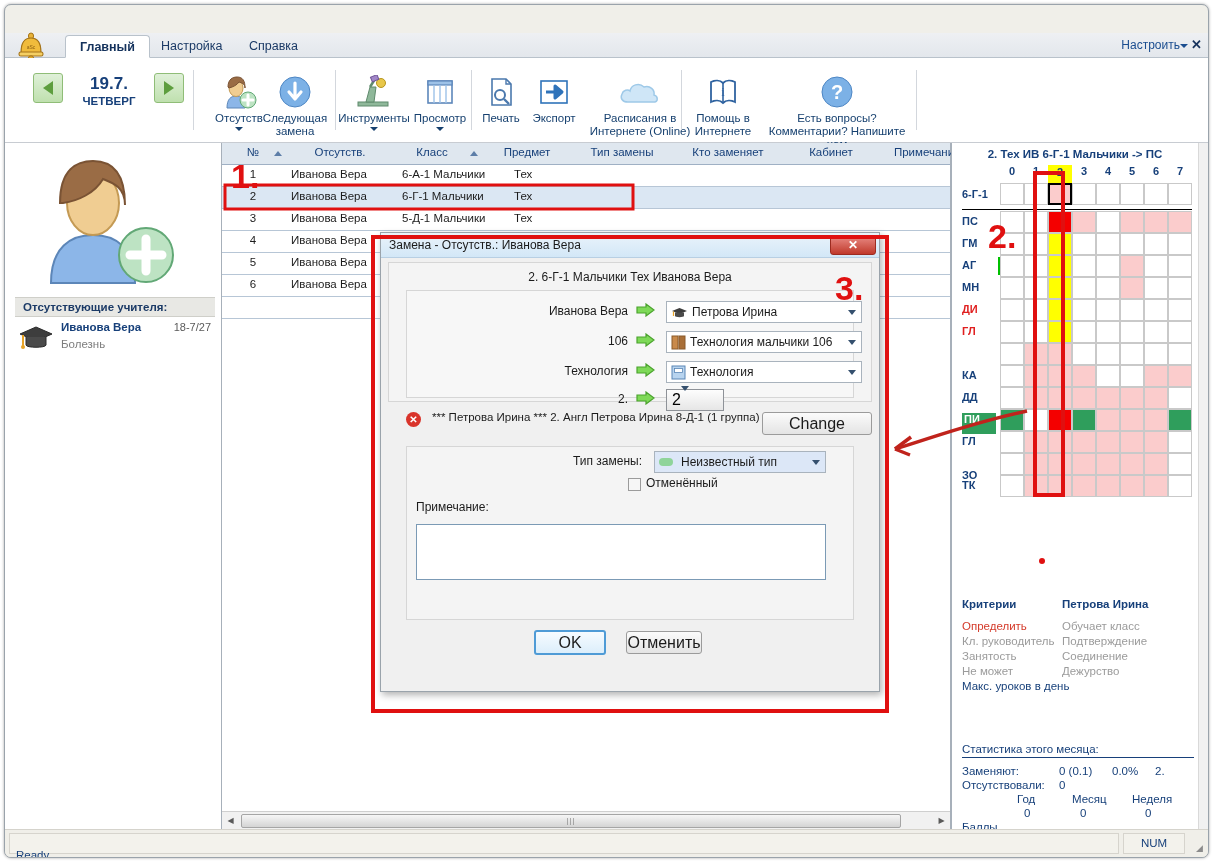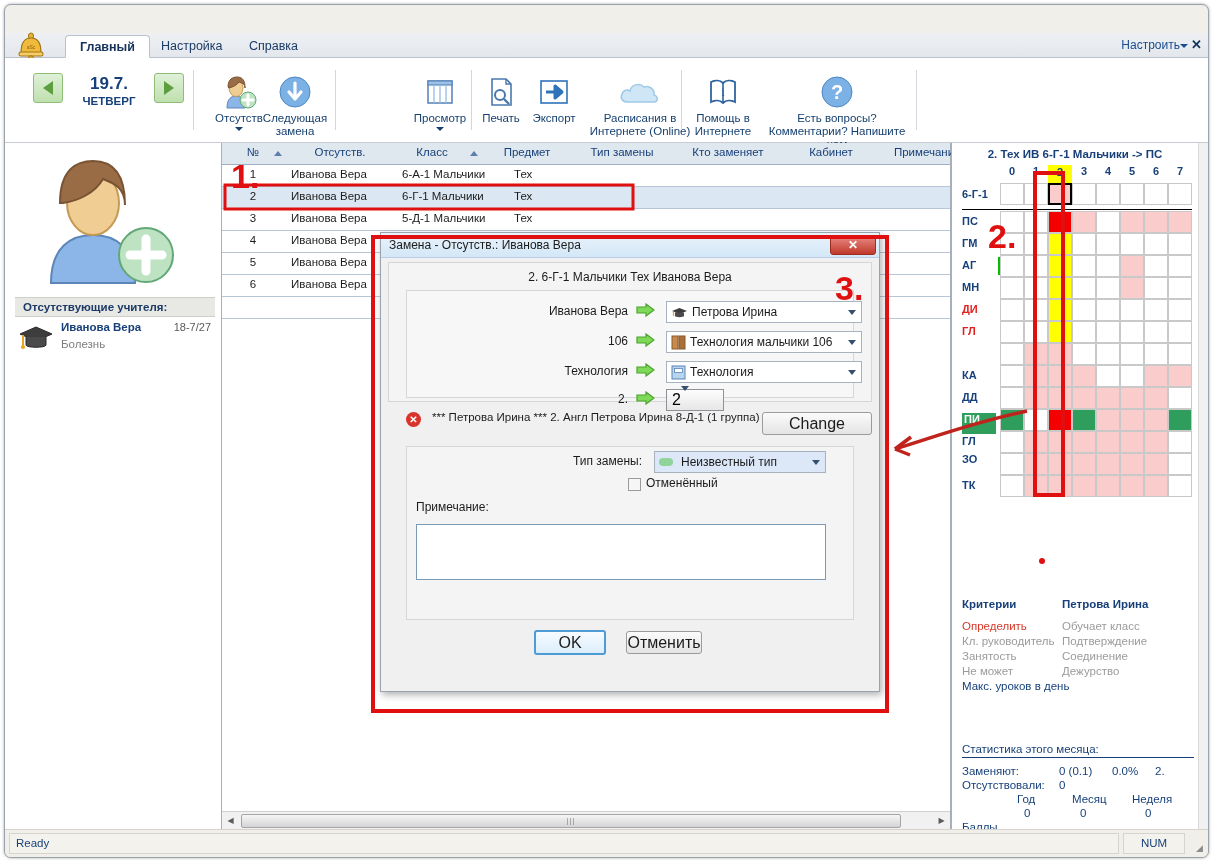--- a/index.html
+++ b/index.html
@@ -182,21 +182,21 @@
   .stat-line { position: absolute; font-size: 11.5px; color: #17407a; }
 
   
   .statusbar {
     position: absolute; left: 0; right: 0; bottom: 0; height: 28px;
     background: #f0efe9; border-top: 1px solid #d5d3cc;
   }
   .sb-main {
     position: absolute; left: 4px; top: 3px; width: 1110px; height: 21px;
     border: 1px solid #d6d4cd; background: #f3f2ec;
-    font-size: 11.5px; color: #17407a; padding: 3px 0 0 6px;
+    font-size: 11.5px; color: #17407a; padding: 15px 0 0 6px;
   }
   .sb-num {
     position: absolute; left: 1118px; top: 3px; width: 62px; height: 21px;
     border: 1px solid #d6d4cd; background: #f3f2ec;
     font-size: 11.5px; color: #17407a; text-align: center; padding-top: 3px;
   }
   .sb-grip { position: absolute; right: 5px; bottom: 4px; font-size: 9px; color: #8b8b8b; }
 
   
   .dlg {
@@ -323,20 +323,33 @@
           <svg width="36" height="36" viewBox="0 0 36 36">
             <circle cx="18" cy="18" r="15" fill="#7cb1e6" stroke="#4d86c4"></circle>
             <path d="M18 9 V22 M12 18 L18 25 L24 18" stroke="#fff" stroke-width="3.2" fill="none" stroke-linecap="round" stroke-linejoin="round"></path>
           </svg>
         </div>
         <span class="lbl">Следующая замена</span>
       </div>
 
       <div class="rsep" style="left:330px;"></div>
 
+      <div class="ritem" style="left:333px; top:14px; width:72px;">
+        <div class="ico">
+          <svg width="40" height="34" viewBox="0 0 40 34">
+            <rect x="4" y="27" width="30" height="4" fill="#8fb89a" stroke="#5f8a6c"></rect>
+            <path d="M12 27 L16 12 L22 12 L20 27 Z" fill="#8fb89a" stroke="#5f8a6c"></path>
+            <circle cx="27" cy="8" r="4.5" fill="#e8c74a" stroke="#b7951e"></circle>
+            <path d="M16 12 L21 4" stroke="#5f8a6c" stroke-width="2.5"></path>
+            <rect x="17" y="1" width="7" height="5" fill="#a186c8" stroke="#6f5595" transform="rotate(-22 20 3)"></rect>
+          </svg>
+        </div>
+        <span class="lbl">Инструменты</span>
+        <div class="dcaret"></div>
+      </div>
 
       <div class="ritem" style="left:405px; top:14px; width:60px;">
         <div class="ico">
           <svg width="32" height="32" viewBox="0 0 32 32">
             <rect x="4" y="5" width="24" height="22" fill="#ffffff" stroke="#5d87bb" stroke-width="1.6"></rect>
             <rect x="4" y="5" width="24" height="4" fill="#9dc2e8" stroke="#5d87bb" stroke-width="1.2"></rect>
             <path d="M10 9 V27 M16 9 V27 M22 9 V27" stroke="#9dc2e8" stroke-width="1.4"></path>
           </svg>
         </div>
         <span class="lbl">Просмотр</span>
@@ -597,21 +610,21 @@
         <div class="gcell" style="left: 206px; top: 244px; background: rgb(47, 158, 92);"></div>
         <div class="growlbl" style="top: 270px;">ГЛ</div>
         <div class="gcell" style="left: 38px; top: 266px; background: rgb(255, 255, 255);"></div>
         <div class="gcell" style="left: 62px; top: 266px; background: rgb(251, 204, 204);"></div>
         <div class="gcell" style="left: 86px; top: 266px; background: rgb(251, 204, 204);"></div>
         <div class="gcell" style="left: 110px; top: 266px; background: rgb(251, 204, 204);"></div>
         <div class="gcell" style="left: 134px; top: 266px; background: rgb(251, 204, 204);"></div>
         <div class="gcell" style="left: 158px; top: 266px; background: rgb(251, 204, 204);"></div>
         <div class="gcell" style="left: 182px; top: 266px; background: rgb(251, 204, 204);"></div>
         <div class="gcell" style="left: 206px; top: 266px; background: rgb(255, 255, 255);"></div>
-        <div class="growlbl" style="top: 288px;">ЗО</div>
+        <div class="growlbl" style="top: 304px;">ЗО</div>
         <div class="gcell" style="left: 38px; top: 288px; background: rgb(255, 255, 255);"></div>
         <div class="gcell" style="left: 62px; top: 288px; background: rgb(251, 204, 204);"></div>
         <div class="gcell" style="left: 86px; top: 288px; background: rgb(251, 204, 204);"></div>
         <div class="gcell" style="left: 110px; top: 288px; background: rgb(251, 204, 204);"></div>
         <div class="gcell" style="left: 134px; top: 288px; background: rgb(251, 204, 204);"></div>
         <div class="gcell" style="left: 158px; top: 288px; background: rgb(251, 204, 204);"></div>
         <div class="gcell" style="left: 182px; top: 288px; background: rgb(251, 204, 204);"></div>
         <div class="gcell" style="left: 206px; top: 288px; background: rgb(255, 255, 255);"></div>
         <div class="growlbl" style="top: 314px;">ТК</div>
         <div class="gcell" style="left: 38px; top: 310px; background: rgb(255, 255, 255);"></div>

